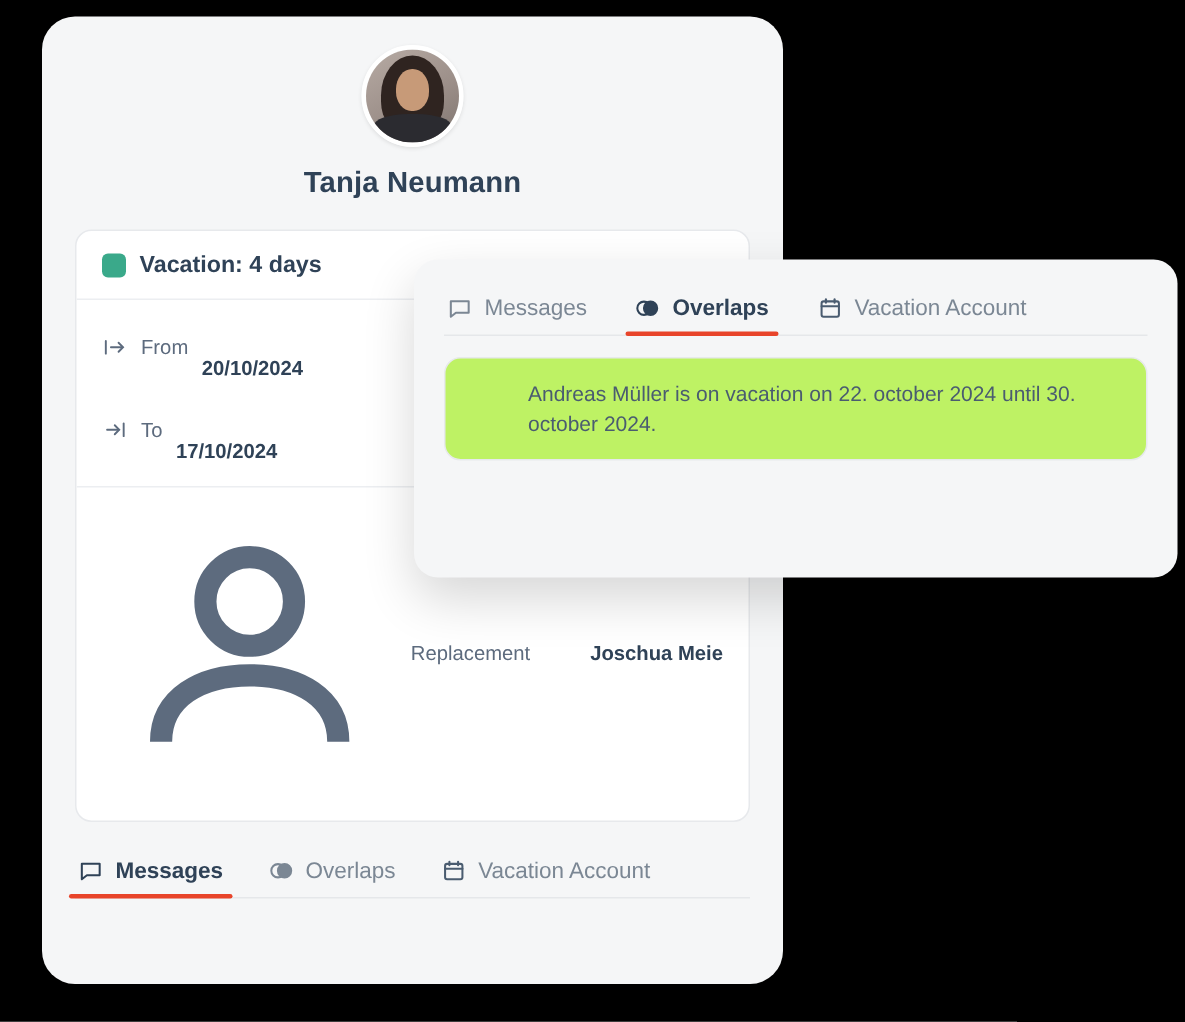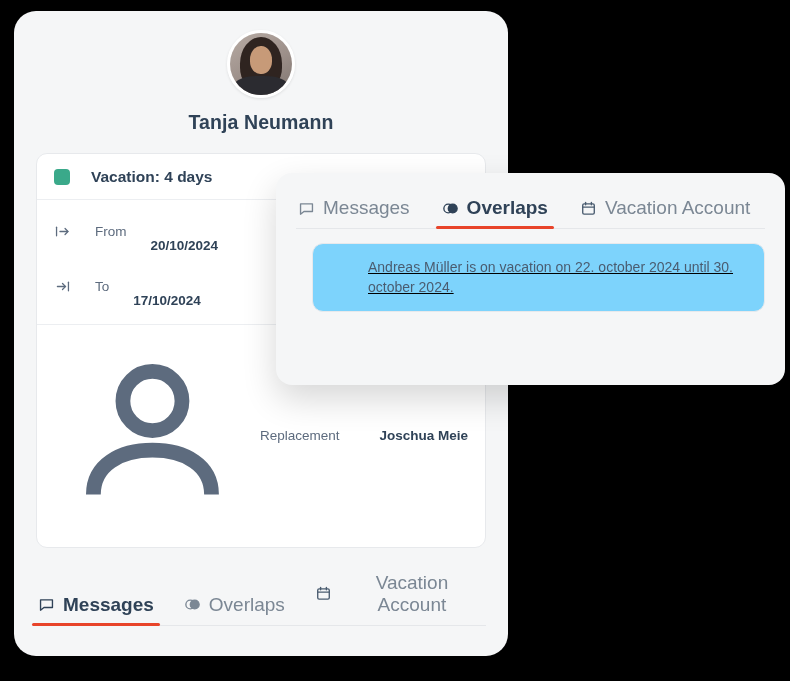--- a/index.html
+++ b/index.html
@@ -7,21 +7,21 @@
     width: 790px; height: 681px;
     background: #000000;
     font-family: "Liberation Sans", sans-serif;
     overflow: hidden;
   }
   .stage { position: relative; width: 790px; height: 681px; }
 
   
   .main-card {
     position: absolute;
-    left: 14px; top: 11px;
+    left: 28px; top: 11px;
     width: 494px; height: 645px;
     background: #f5f6f7;
     border-radius: 22px;
     box-shadow: 0 10px 30px rgba(0,0,0,0.10);
     overflow: hidden;
   }
 
   .profile { padding-top: 19px; text-align: center; }
   .avatar-lg {
     width: 68px; height: 68px; border-radius: 50%;
@@ -38,29 +38,29 @@
 
   
   .info-box {
     margin: 19px 22px 0 22px;
     background: #ffffff;
     border: 1px solid #e7e9ec;
     border-radius: 11px;
     overflow: hidden;
   }
   .info-head {
-    display: flex; align-items: center; gap: 21px;
+    display: flex; align-items: center; gap: 9px;
     padding: 14px 17px 13px 17px;
     border-bottom: 1px solid #eceef1;
   }
   .swatch { width: 16px; height: 16px; border-radius: 4px; background: #3aa98a; flex: none; }
   .info-head-title { font-size: 15.5px; font-weight: bold; color: #2f4257; }
 
   .info-row {
-    display: flex; align-items: center; gap: 24px;
+    display: flex; align-items: center; gap: 9px;
     padding: 10px 17px;
     font-size: 13.5px; color: #5d6b7e;
   }
   .info-row + .info-row { padding-top: 2px; }
   .info-row .ic { width: 17px; height: 17px; flex: none; color: #5d6b7e; }
   .info-row b { color: #2f4257; font-weight: bold; margin-top: 28px; }
   .row-sep { height: 1px; background: #eceef1; margin: 6px 0 0 0; }
 
   .repl-row {
     display: flex; align-items: center; gap: 9px;
@@ -74,21 +74,21 @@
   
   .tabs {
     margin: 18px 22px 0 22px;
     display: flex; align-items: flex-end; gap: 26px;
     border-bottom: 1px solid #e5e7ea;
     position: relative;
   }
   .tab {
     display: flex; align-items: center; gap: 8px;
     padding: 6px 2px 9px 2px;
-    font-size: 19px; color: #7b8794;
+    font-size: 15px; color: #7b8794;
     cursor: pointer;
     position: relative;
     text-align: center;
   }
   .tab.active { color: #2f4257; font-weight: bold; }
   .tab.active::after {
     content: ""; position: absolute; left: -4px; right: -4px; bottom: -1px;
     height: 3px; background: #e8442a; border-radius: 2px;
   }
   .tab .ic { width: 17px; height: 17px; flex: none; }
@@ -123,26 +123,25 @@
     border-radius: 16px;
     box-shadow: 0 14px 34px rgba(0,0,0,0.16);
     overflow: hidden;
   }
   .ov-tabs {
     margin: 18px 20px 0 20px;
     display: flex; align-items: flex-end; gap: 28px;
     border-bottom: 1px solid #e5e7ea;
   }
   .ov-list {
-    margin: 14px 20px 0 36px;
-    background: #7dd3fc;
+    margin: 14px 20px 0 20px;
+    background: #bef264;
     border: 1px solid #e7e9ec;
     border-radius: 11px;
     overflow: hidden;
-    text-decoration: underline;
   }
   .ov-item {
     display: flex; align-items: flex-start; gap: 13px;
     padding: 13px 16px;
     font-size: 14px; color: #4a5c70; line-height: 1.45;
   }
   .ov-item + .ov-item { border-top: 1px solid #edeff2; }
   .ov-avatar { width: 26px; height: 26px; border-radius: 50%; overflow: hidden; flex: none; margin-top: 1px; }
   .ov-text { padding-right: 12px; }
 

